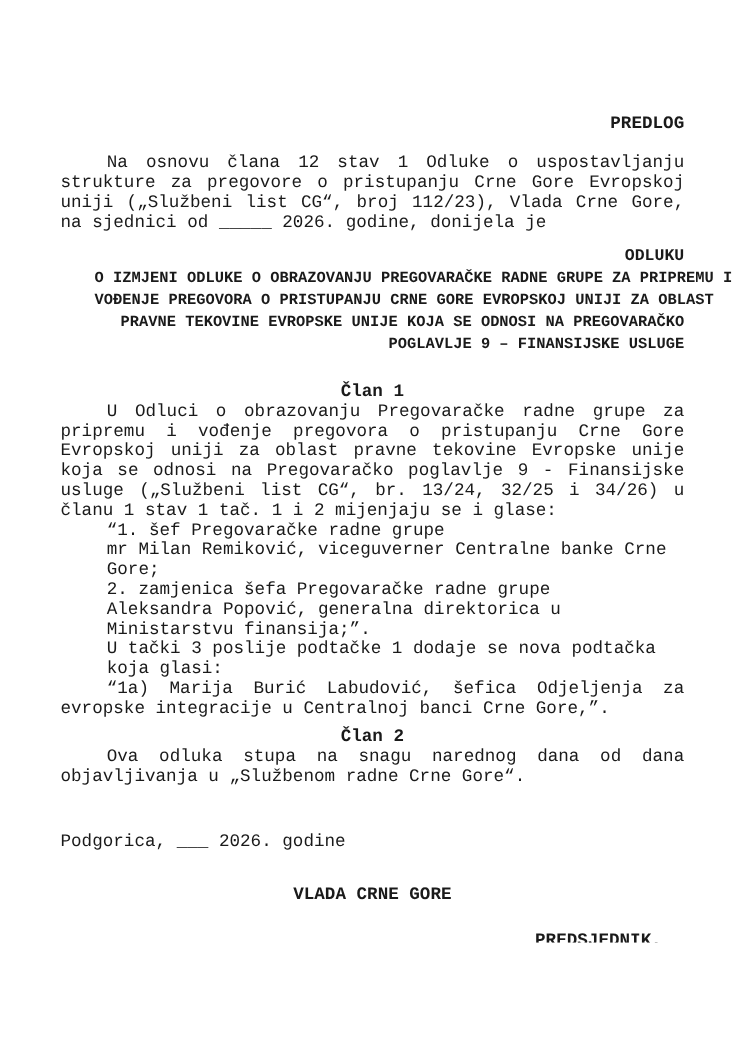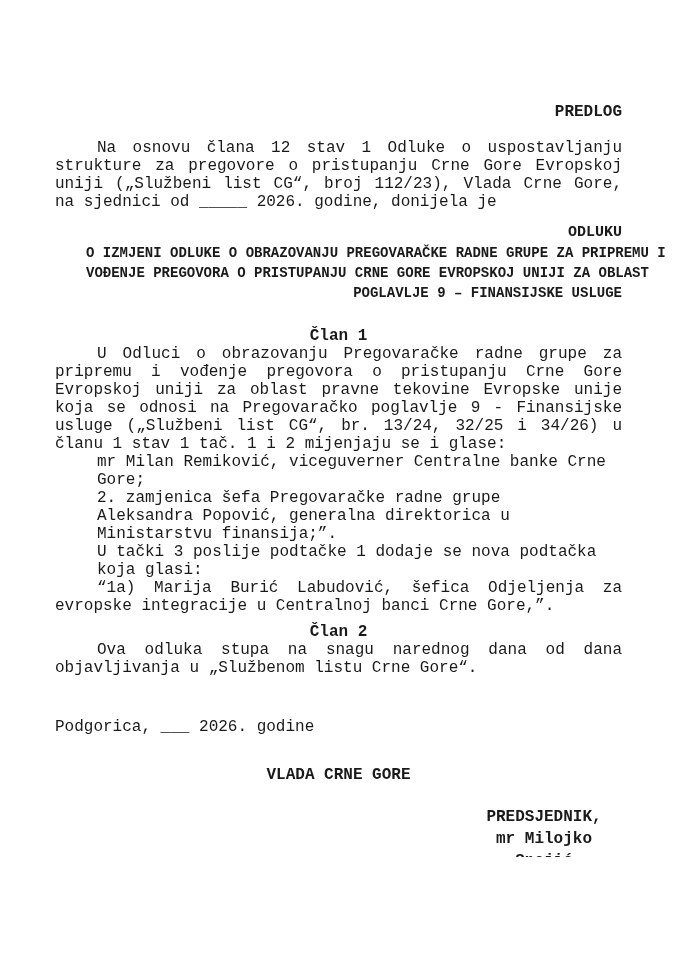--- a/index.html
+++ b/index.html
@@ -80,37 +80,39 @@
 <div class="page">
 
   <div class="tag">PREDLOG</div>
 
   <p class="body-par intro-par">Na osnovu člana 12 stav 1 Odluke o uspostavljanju strukture za pregovore o pristupanju Crne Gore Evropskoj uniji („Službeni list CG“, broj 112/23), Vlada Crne Gore, na sjednici od _____ 2026. godine, donijela je</p>
 
   <div class="title-block">
     <div class="title-main">ODLUKU</div>
     <div class="title-line">O IZMJENI ODLUKE O OBRAZOVANJU PREGOVARAČKE RADNE GRUPE ZA PRIPREMU I</div>
     <div class="title-line">VOĐENJE PREGOVORA O PRISTUPANJU CRNE GORE EVROPSKOJ UNIJI ZA OBLAST</div>
+    <div class="title-line">PRAVNE TEKOVINE EVROPSKE UNIJE KOJA SE ODNOSI NA PREGOVARAČKO</div>
     <div class="title-line">POGLAVLJE 9 – FINANSIJSKE USLUGE</div>
   </div>
 
   <div class="article-heading">Član 1</div>
 
   <p class="body-par">U Odluci o obrazovanju Pregovaračke radne grupe za pripremu i vođenje pregovora o pristupanju Crne Gore Evropskoj uniji za oblast pravne tekovine Evropske unije koja se odnosi na Pregovaračko poglavlje 9 - Finansijske usluge („Službeni list CG“, br. 13/24, 32/25 i 34/26) u članu 1 stav 1 tač. 1 i 2 mijenjaju se i glase:</p>
 
+  <div class="list-line">“1. šef Pregovaračke radne grupe</div>
   <div class="list-line">mr Milan Remiković, viceguverner Centralne banke Crne Gore;</div>
   <div class="list-line">2. zamjenica šefa Pregovaračke radne grupe</div>
   <div class="list-line">Aleksandra Popović, generalna direktorica u Ministarstvu finansija;”.</div>
   <div class="list-line">U tački 3 poslije podtačke 1 dodaje se nova podtačka koja glasi:</div>
 
   <p class="body-par">“1a) Marija Burić Labudović, šefica Odjeljenja za evropske integracije u Centralnoj banci Crne Gore,”.</p>
 
   <div class="article-heading second">Član 2</div>
 
-  <p class="body-par">Ova odluka stupa na snagu narednog dana od dana objavljivanja u „Službenom listu Crne Gore“.</p>
+  <p class="body-par">Ova odluka stupa na snagu narednog dana od dana objavljivanja u „Službenom radne Crne Gore“.</p>
 
   <div class="footer-meta">
     <div>Podgorica, ___ 2026. godine</div>
   </div>
 
   <div class="issuer">VLADA CRNE GORE</div>
 
   <div class="signature">
     <div>PREDSJEDNIK,</div>
     <div>mr Milojko Spajić</div>

